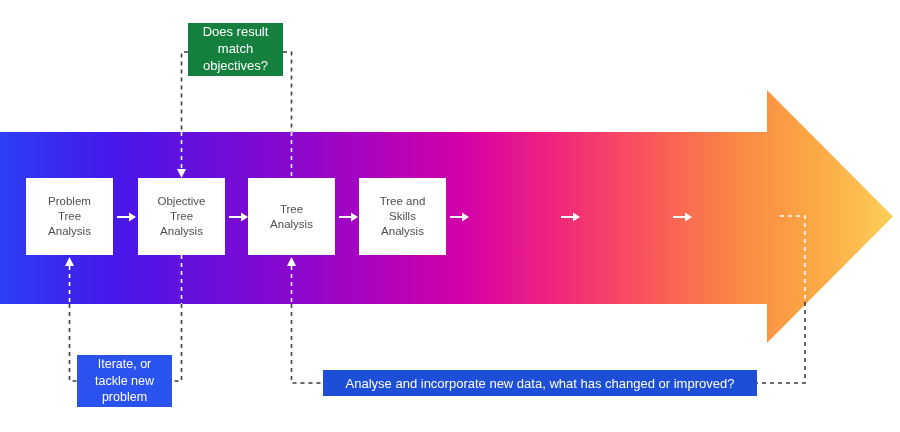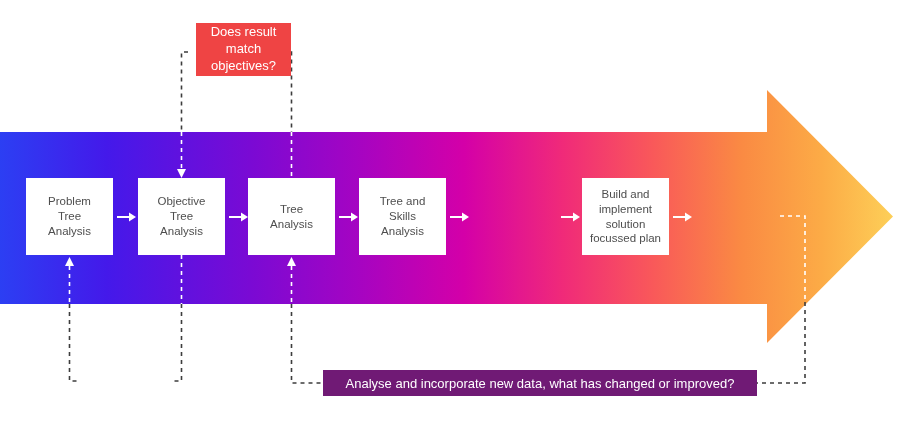--- a/index.html
+++ b/index.html
@@ -128,25 +128,22 @@
     </div>
   <div class="step" style="left:248px">
       <span>Tree
 Analysis</span>
     </div>
   <div class="step" style="left:359px">
       <span>Tree and
 Skills
 Analysis</span>
     </div>
-  <div class="step" style="left:582px">
-      <span>Build and
-implement
-solution
-focussed plan</span>
-    </div>
 
-  <div class="note note-question" style="background: #ef4444; margin-left: 8px;">Does result
+  <div class="note note-question" style="background: #15803d;">Does result
 match
 objectives?</div>
-  <div class="note note-analyse" style="background: #701a75;">Analyse and incorporate new data, what has changed or improved?</div>
+  <div class="note note-iterate" style="background: rgb(42, 82, 239);">Iterate, or
+tackle new
+problem</div>
+  <div class="note note-analyse" style="background: #1d4ed8;">Analyse and incorporate new data, what has changed or improved?</div>
 
 </div>
 
 </body></html>

